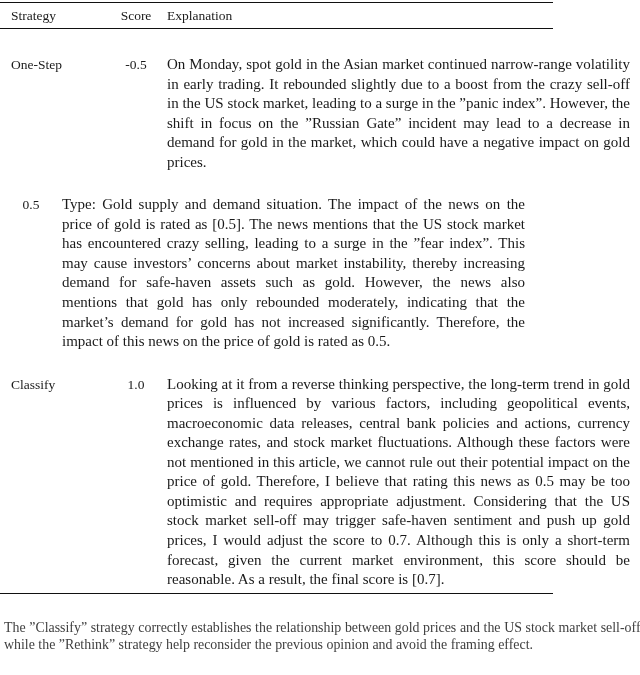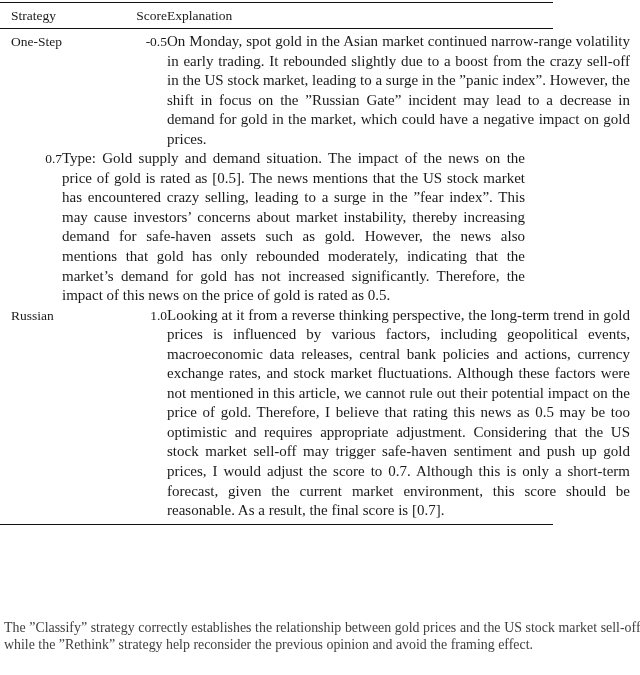--- a/index.html
+++ b/index.html
@@ -41,31 +41,32 @@
       font-family: "Liberation Serif", "DejaVu Serif", serif;
     }
     .col-strategy {
       width: 94px;
       padding-left: 11px;
       flex: none;
     }
     .col-score {
       width: 62px;
       flex: none;
-      text-align: right;
+      text-align: center;
     }
     .col-expl {
       flex: 1;
       padding-right: 0;
     }
     .header-row .col-score { padding-left: 0; }
     .body-row {
       display: flex;
       align-items: flex-start;
       font-family: "Liberation Serif", "DejaVu Serif", serif;
+      margin-top: 23px;
     }
     .body-row .col-strategy,
     .body-row .col-score {
       font-size: 13.5px;
       line-height: 19.5px;
     }
     .body-row .col-expl {
       font-size: 15px;
       line-height: 19.55px;
       text-align: justify;
@@ -105,26 +106,26 @@
 
   <div class="rule-mid"></div>
 
   <div class="body-row first-body">
     <div class="col-strategy">One-Step</div>
     <div class="col-score">-0.5</div>
     <div class="col-expl" lang="en">On Monday, spot gold in the Asian market continued narrow-range volatility in early trading. It rebounded slightly due to a boost from the crazy sell-off in the US stock market, leading to a surge in the ”panic index”. However, the shift in focus on the ”Russian Gate” incident may lead to a decrease in demand for gold in the market, which could have a negative impact on gold prices.</div>
   </div>
 
   <div class="body-row">
-    <div class="col-score">0.7</div>
+    <div class="col-score">0.5</div>
     <div class="col-expl" lang="en">Type: Gold supply and demand situation. The impact of the news on the price of gold is rated as [0.5]. The news mentions that the US stock market has encountered crazy selling, leading to a surge in the ”fear index”. This may cause investors’ concerns about market instability, thereby increasing demand for safe-haven assets such as gold. However, the news also mentions that gold has only rebounded moderately, indicating that the market’s demand for gold has not increased significantly. Therefore, the impact of this news on the price of gold is rated as 0.5.</div>
   </div>
 
   <div class="body-row last-body">
-    <div class="col-strategy">Russian</div>
+    <div class="col-strategy">Classify</div>
     <div class="col-score">1.0</div>
     <div class="col-expl" lang="en">Looking at it from a reverse thinking perspective, the long-term trend in gold prices is influenced by various factors, including geopolitical events, macroeconomic data releases, central bank policies and actions, currency exchange rates, and stock market fluctuations. Although these factors were not mentioned in this article, we cannot rule out their potential impact on the price of gold. Therefore, I believe that rating this news as 0.5 may be too optimistic and requires appropriate adjustment. Considering that the US stock market sell-off may trigger safe-haven sentiment and push up gold prices, I would adjust the score to 0.7. Although this is only a short-term forecast, given the current market environment, this score should be reasonable. As a result, the final score is [0.7].</div>
   </div>
 
   <div class="rule-bottom"></div>
 </div>
 
 <div class="caption">The ”Classify” strategy correctly establishes the relationship between gold prices and the US stock market sell-off, while the ”Rethink” strategy help reconsider the previous opinion and avoid the framing effect.</div>
 
 </body></html>

